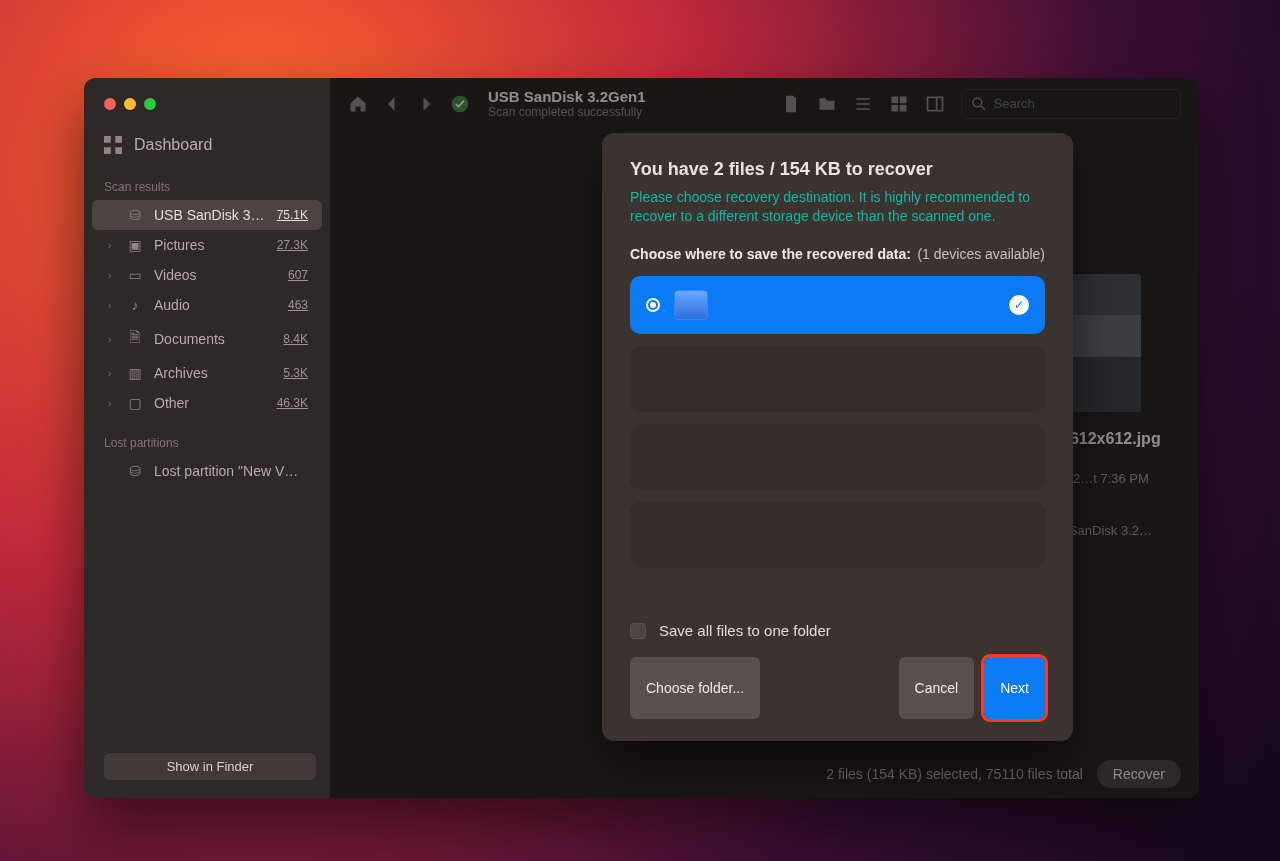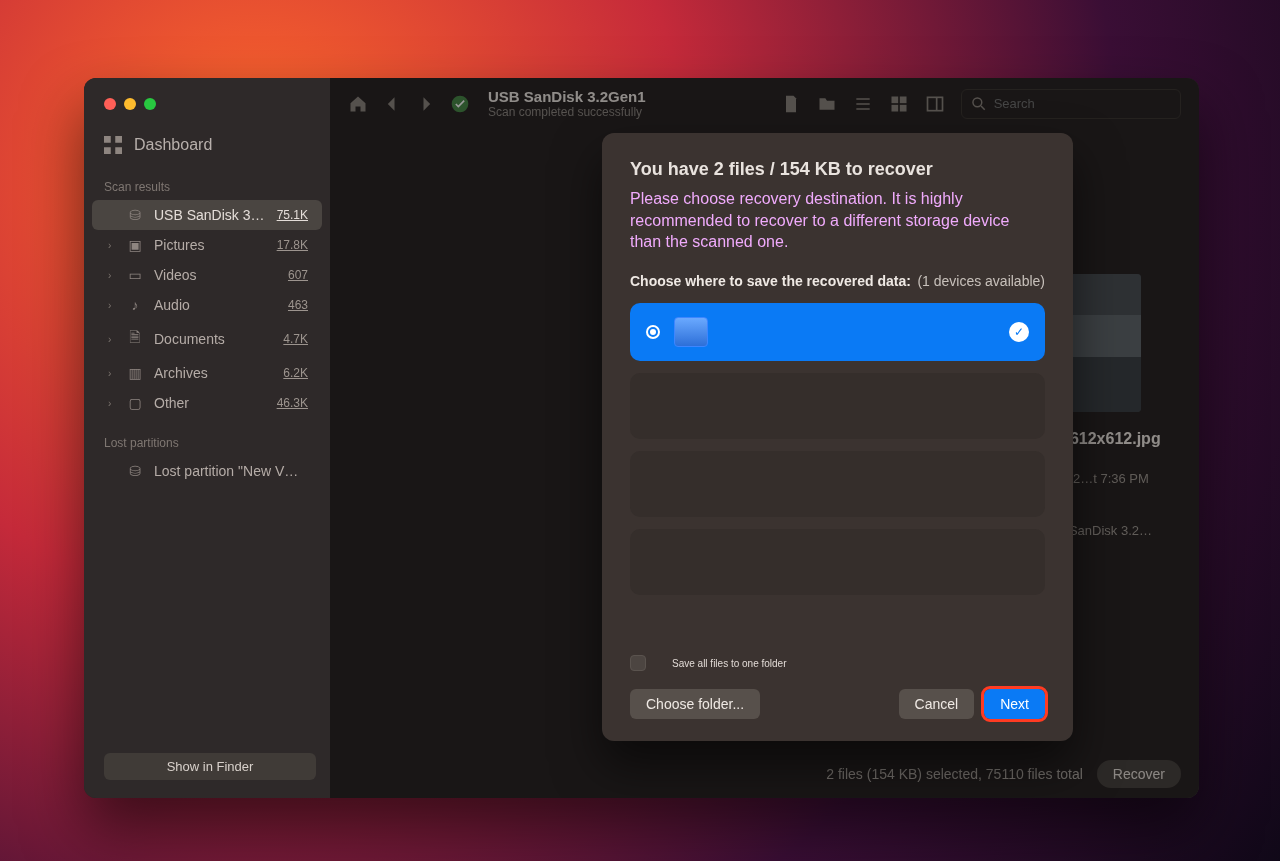--- a/index.html
+++ b/index.html
@@ -63,43 +63,43 @@
 
   
   .dim { position:absolute; inset:0; background:rgba(0,0,0,0.4); }
   .modal {
     position:absolute; left:272px; top:55px; width:471px; height:608px;
     background:#3b3330; border-radius:12px; padding: 26px 28px 22px 28px;
     display:flex; flex-direction:column; color:#e9e3de;
     box-shadow: 0 24px 48px rgba(0,0,0,0.55);
   }
   .modal h2 { font-size:18px; font-weight:700; margin-bottom:8px; }
-  .modal .desc { color:#f0abfc; font-size:16px; line-height:1.35; }
+  .modal .desc { color:#14b8a6; font-size:14px; line-height:1.35; }
   .modal .sub { display:flex; justify-content:space-between; align-items:baseline; margin-top:20px; font-size:14px; }
   .modal .sub .l { font-weight:600; color:#efe9e4; }
   .modal .sub .r { color:#c7c0ba; }
   .dest-list { margin-top:14px; flex:1; display:flex; flex-direction:column; gap:12px; }
   .dest {
     display:flex; align-items:center; gap:14px; padding:14px 16px; border-radius:10px;
     background:#0a7af5; position:relative;
   }
   .dest .radio { width:14px; height:14px; border-radius:50%; border:2px solid #fff; display:flex; align-items:center; justify-content:center; }
   .dest .radio::after { content:""; width:6px; height:6px; border-radius:50%; background:#fff; }
   .dest .hd { width:34px; height:30px; background:linear-gradient(#6aa9ff,#2d6fd8); border-radius:4px; border:1px solid #3d86ff; position:relative; }
   .dest .txt { display:flex; flex-direction:column; }
   .dest .txt .n { font-weight:600; font-size:15px; }
   .dest .txt .d { color:#d9e8ff; font-size:13px; }
   .dest .ok { margin-left:auto; width:20px; height:20px; border-radius:50%; background:#fff; display:flex; align-items:center; justify-content:center; color:#0a7af5; font-size:12px; }
   .ghost { height:66px; border-radius:10px; background:#352e2b; }
 
-  .save-row { display:flex; align-items:center; gap:26px; margin-top:14px; color:#e1dad5; font-size:10px; }
+  .save-row { display:flex; align-items:center; gap:13px; margin-top:14px; color:#e1dad5; font-size:15px; }
   .chk { width:16px; height:16px; border-radius:4px; background:#4c4541; border:1px solid #5a534e; }
   .btn-row { display:flex; gap:10px; margin-top:18px; align-items:center; }
   .btn-row .spacer { flex:1; }
-  .btn { border:none; border-radius:6px; padding:7px 16px; font-size:14px; }
+  .btn { border:none; border-radius:6px; padding:23px 16px; font-size:14px; }
   .btn.folder { background:#57504b; color:#efe9e4; }
   .btn.cancel { background:#57504b; color:#efe9e4; }
   .btn.next { background:#0a7af5; color:#fff; outline:3px solid #ff3b22; outline-offset:0; }
 
 </style>
 </head>
 <body>
 
 <div class="window">
 
@@ -125,45 +125,45 @@
     <div class="side-item active">
       <span class="chev"></span>
       <span class="ico">⛁</span>
       <span class="lbl">USB  SanDisk 3.…</span>
       <span class="cnt">75.1K</span>
     </div>
     <div class="side-item">
       <span class="chev">›</span>
       <span class="ico">▣</span>
       <span class="lbl">Pictures</span>
-      <span class="cnt">17.8K</span>
+      <span class="cnt">27.3K</span>
     </div>
     <div class="side-item">
       <span class="chev">›</span>
       <span class="ico">▭</span>
       <span class="lbl">Videos</span>
       <span class="cnt">607</span>
     </div>
     <div class="side-item">
       <span class="chev">›</span>
       <span class="ico">♪</span>
       <span class="lbl">Audio</span>
       <span class="cnt">463</span>
     </div>
     <div class="side-item">
       <span class="chev">›</span>
       <span class="ico">🗎</span>
       <span class="lbl">Documents</span>
-      <span class="cnt">4.7K</span>
+      <span class="cnt">8.4K</span>
     </div>
     <div class="side-item">
       <span class="chev">›</span>
       <span class="ico">▥</span>
       <span class="lbl">Archives</span>
-      <span class="cnt">6.2K</span>
+      <span class="cnt">5.3K</span>
     </div>
     <div class="side-item">
       <span class="chev">›</span>
       <span class="ico">▢</span>
       <span class="lbl">Other</span>
       <span class="cnt">46.3K</span>
     </div>
 
     <div class="section-label">Lost partitions</div>
     <div class="side-item">

